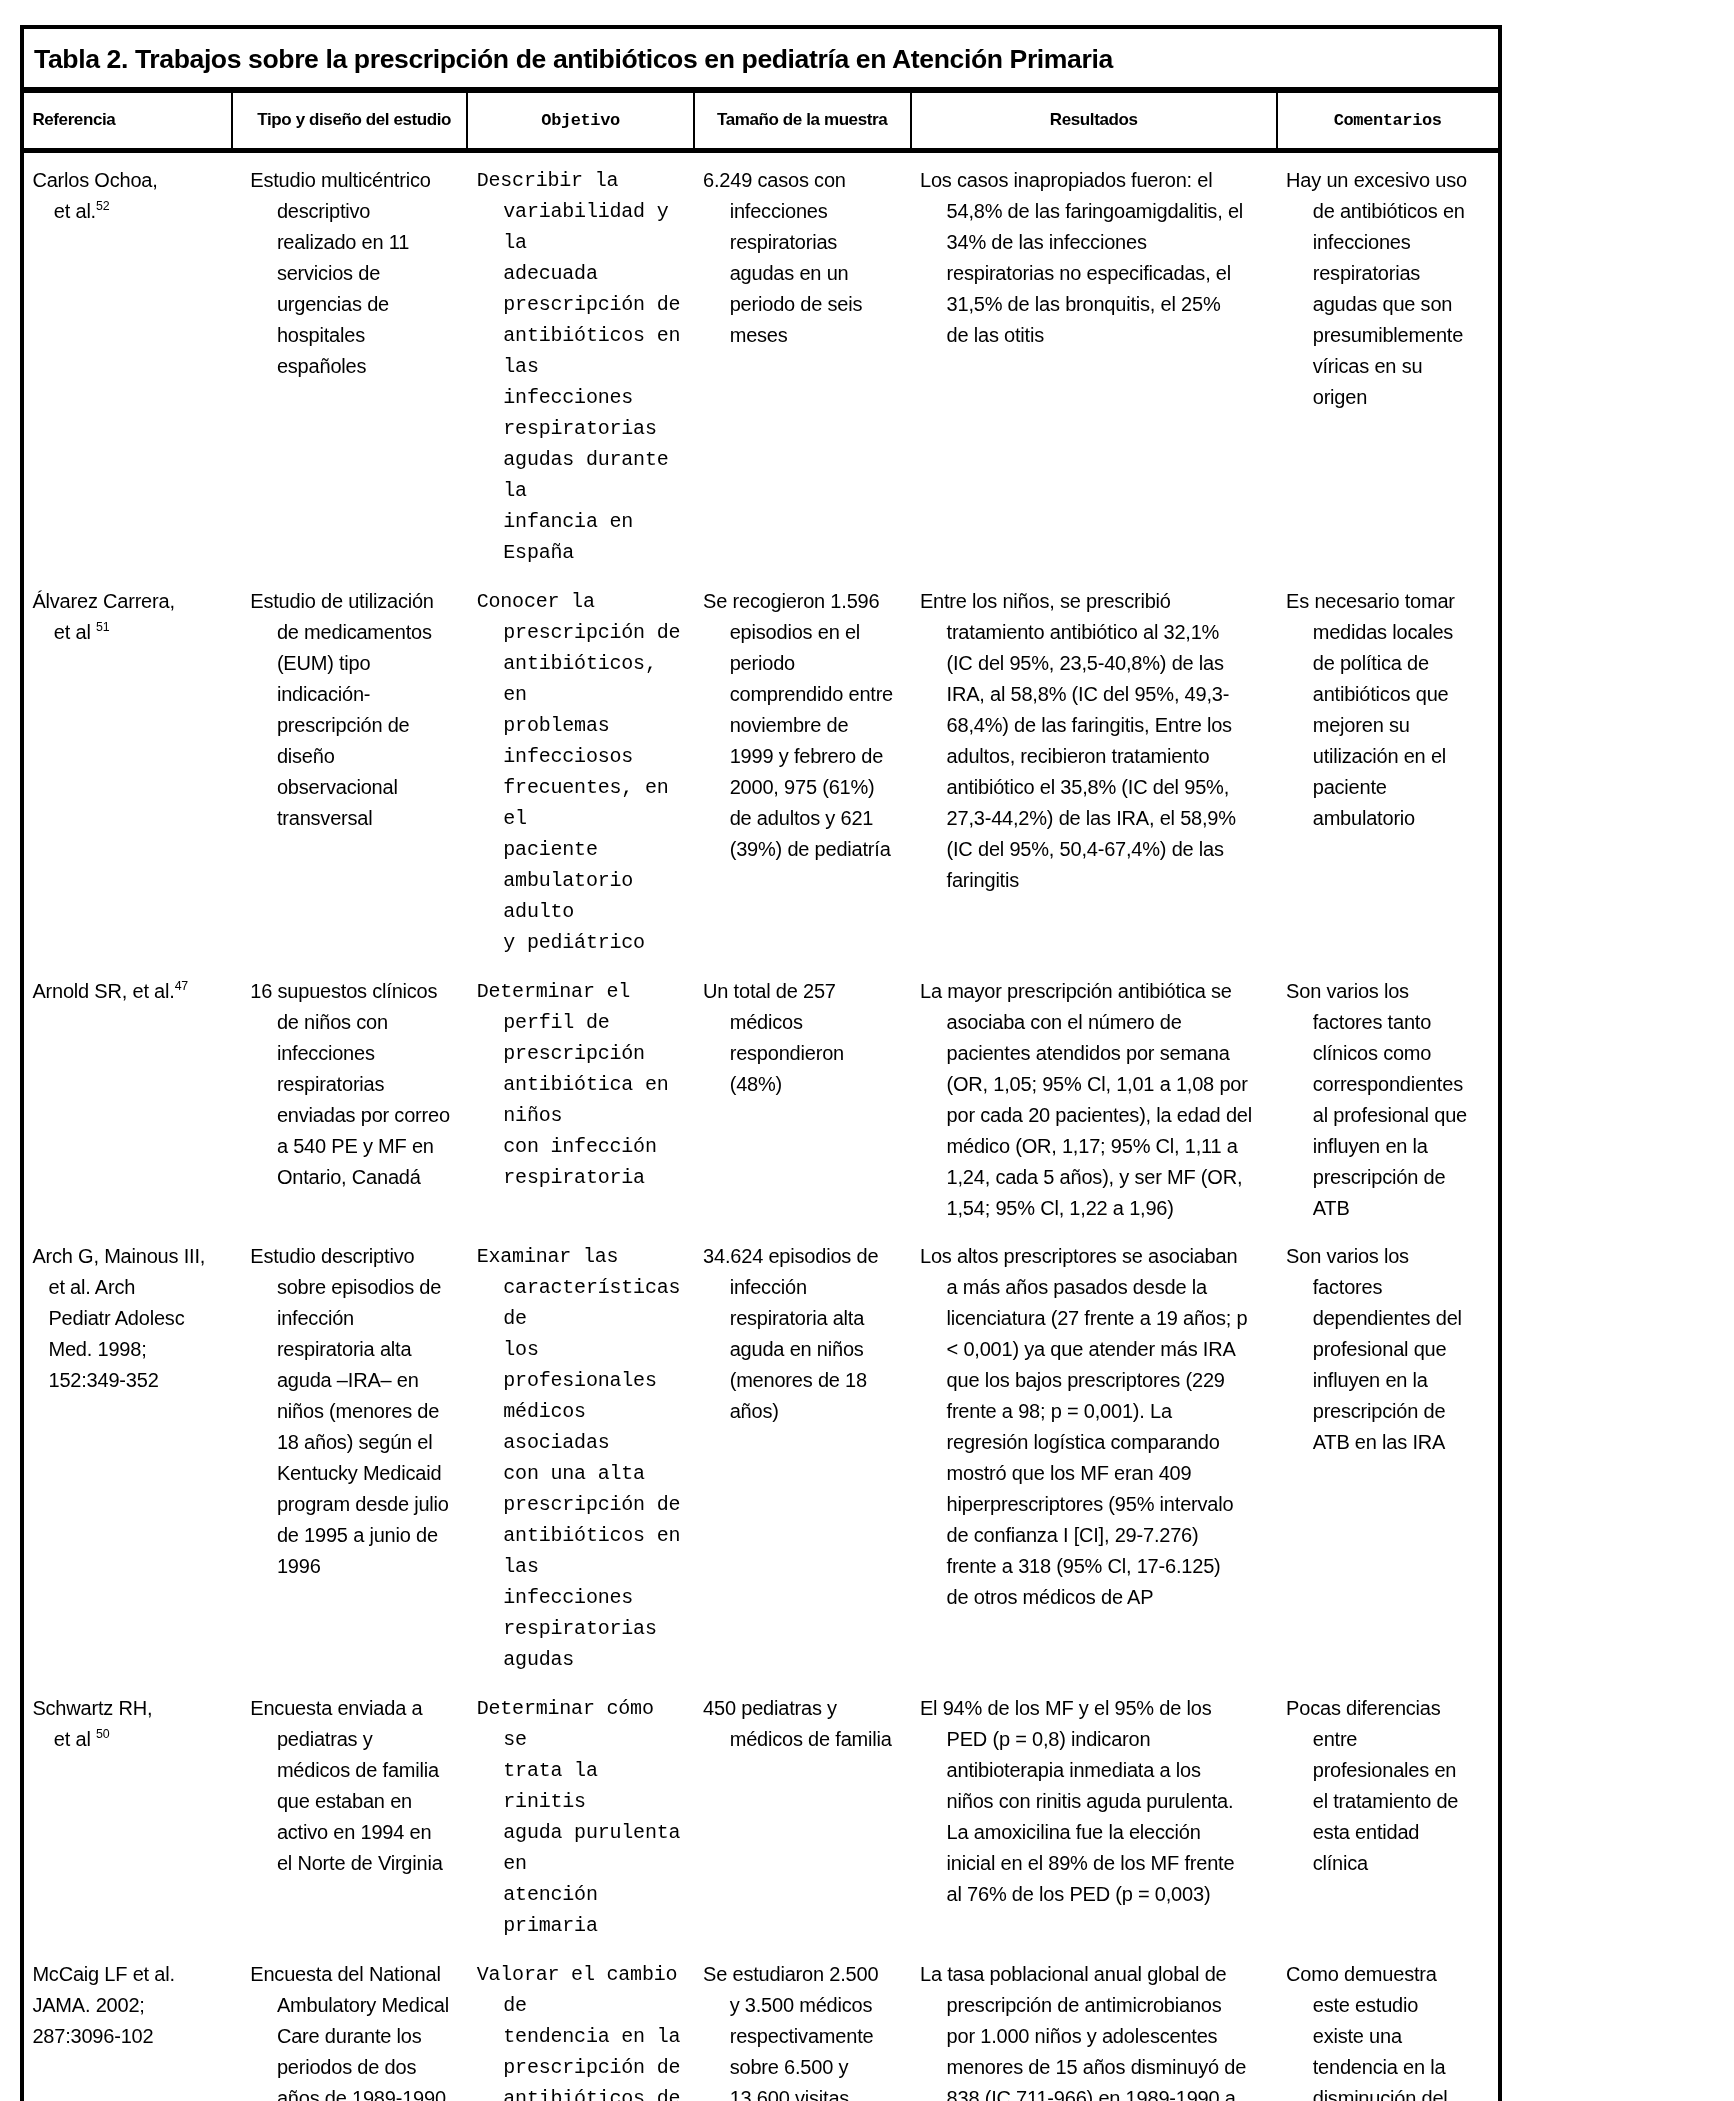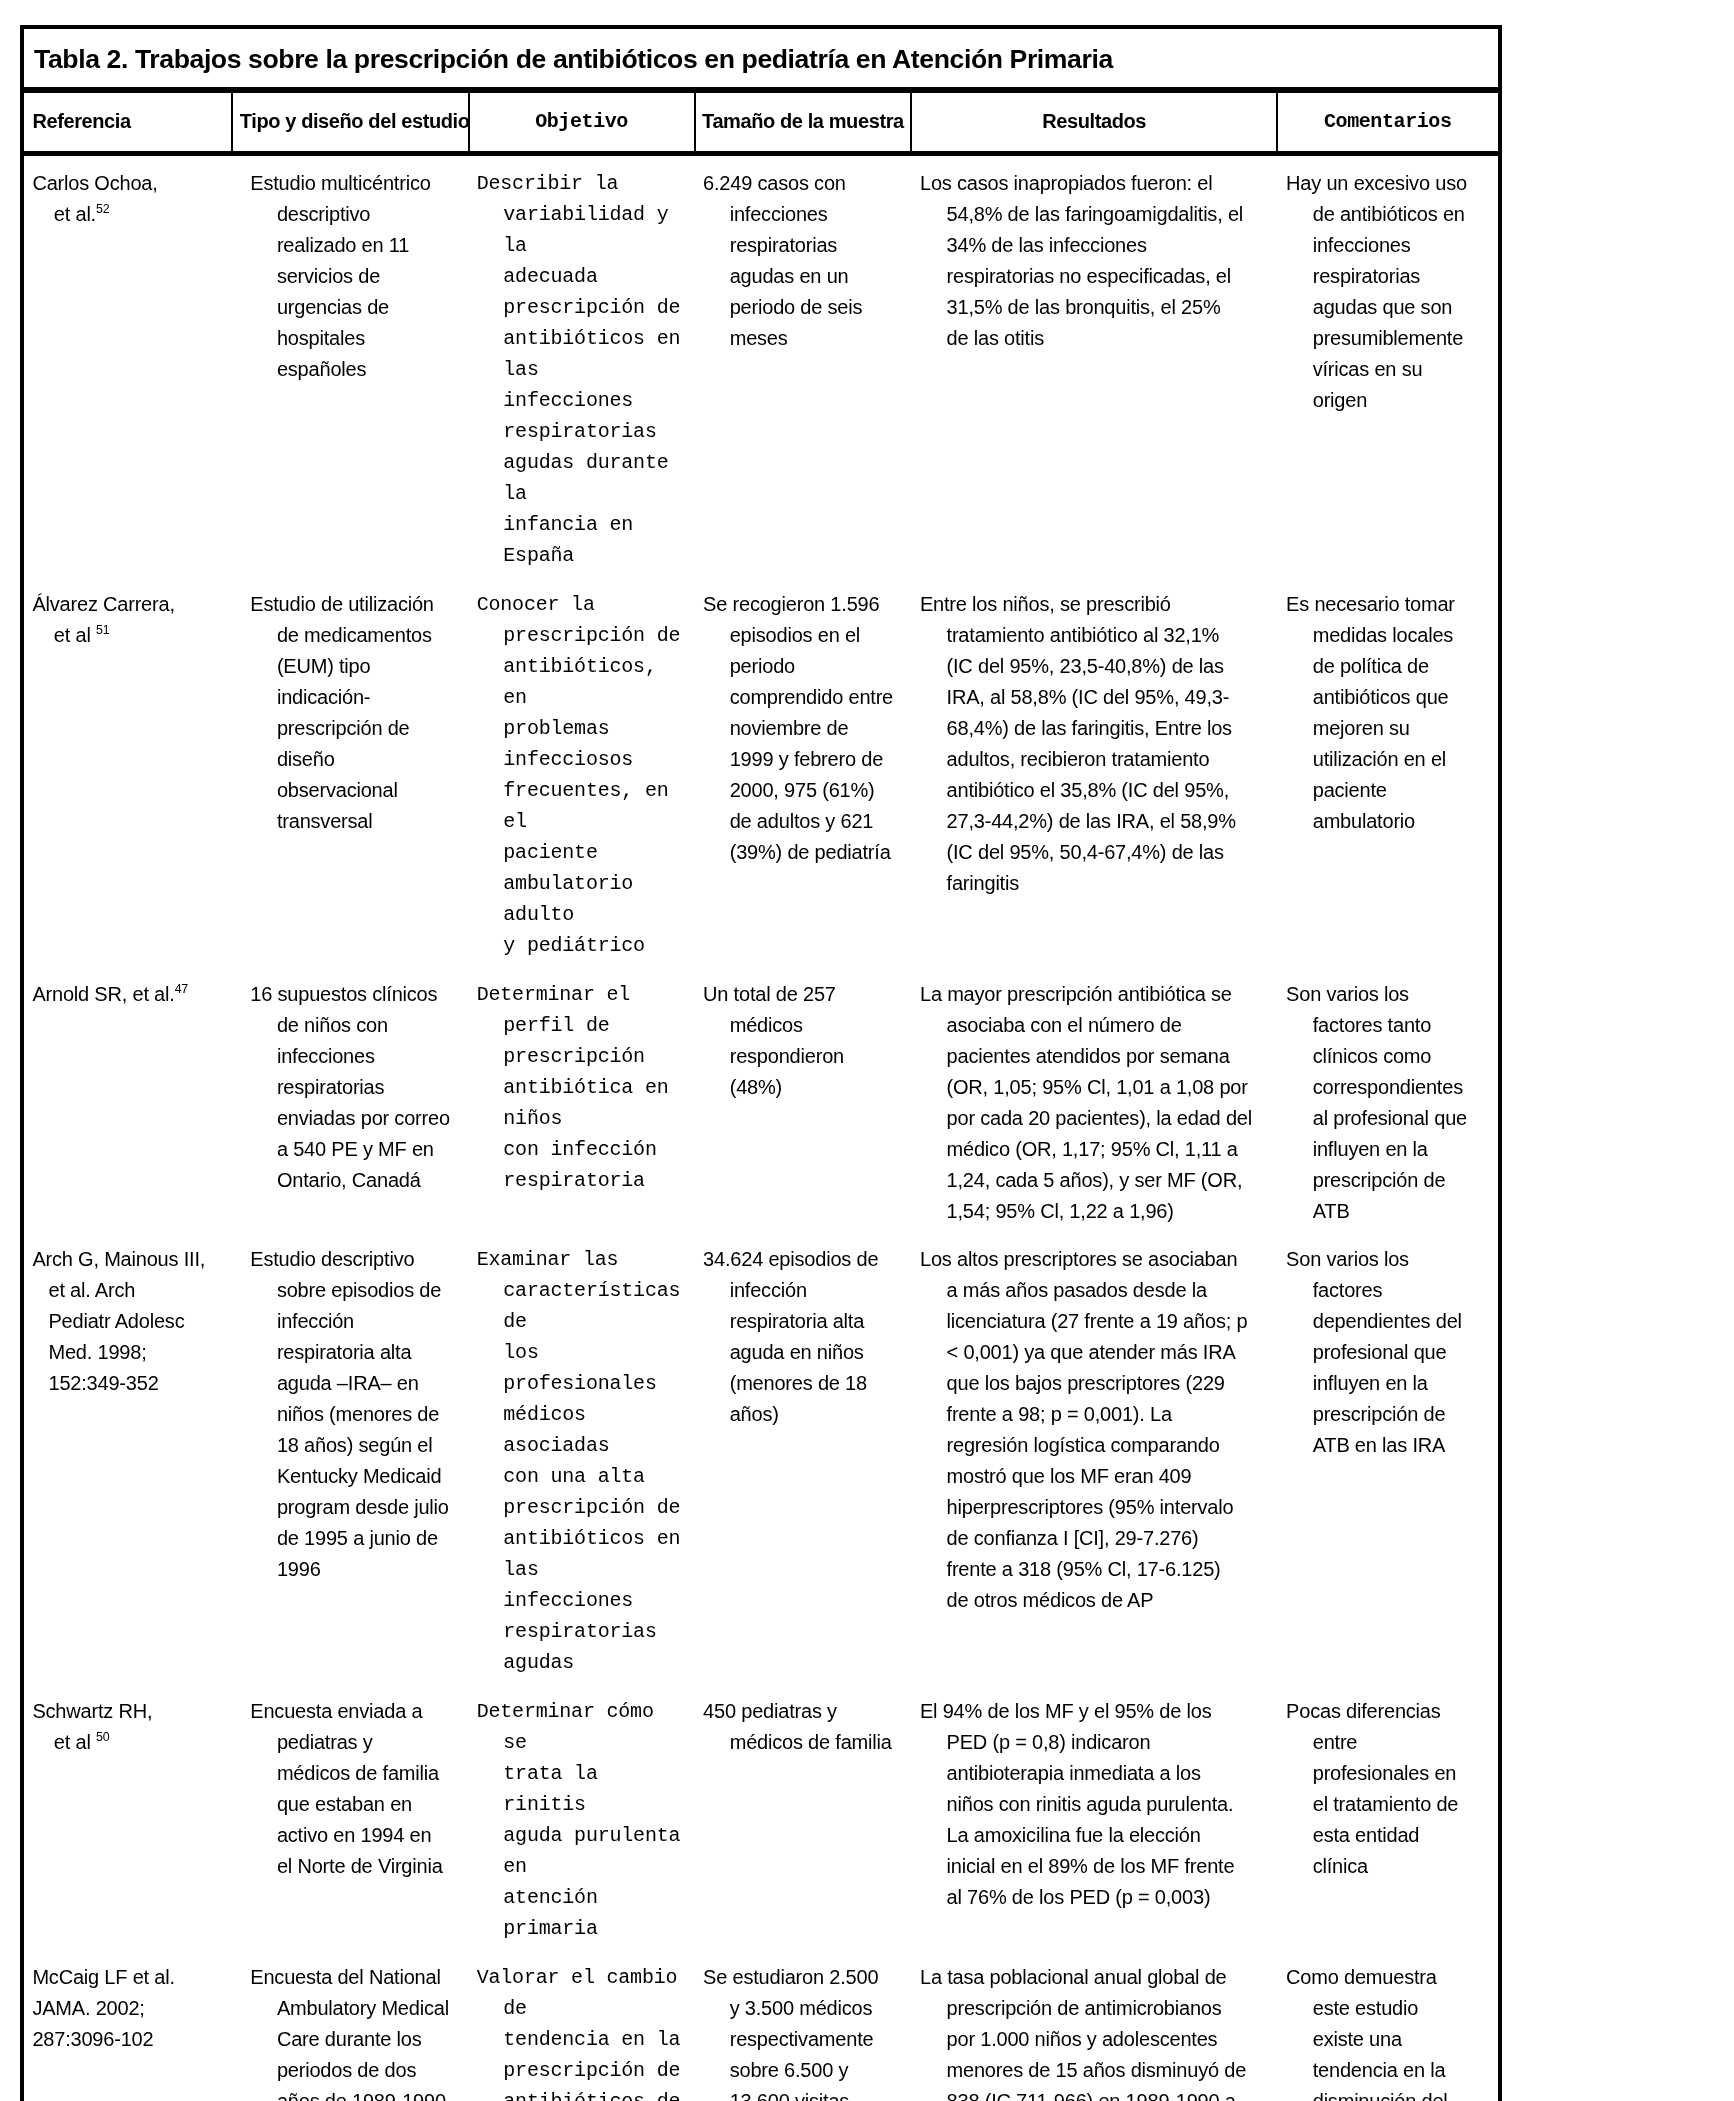--- a/index.html
+++ b/index.html
@@ -38,21 +38,21 @@
   .header-row {
     display: flex;
     border-bottom: 5.3px solid #000;
   }
   .hcell {
     box-sizing: border-box;
     display: flex;
     align-items: center;
     justify-content: center;
     font-weight: bold;
-    font-size: 20px;
+    font-size: 17px;
     letter-spacing: -0.4px;
     white-space: nowrap;
     padding: 17.7px 3.5px;
     border-right: 2.7px solid #000;
   }
   .hcell:last-child { border-right: none; font-family: Liberation Mono, monospace; }
   .hcell.h-ref { justify-content: flex-start; padding-left: 8.9px; }
   .col-ref { width: 14.30%; }
   .col-tipo { width: 15.45%; margin-left: 9px; }
   .col-obj { width: 15.45%; font-family: Liberation Mono, monospace; }

